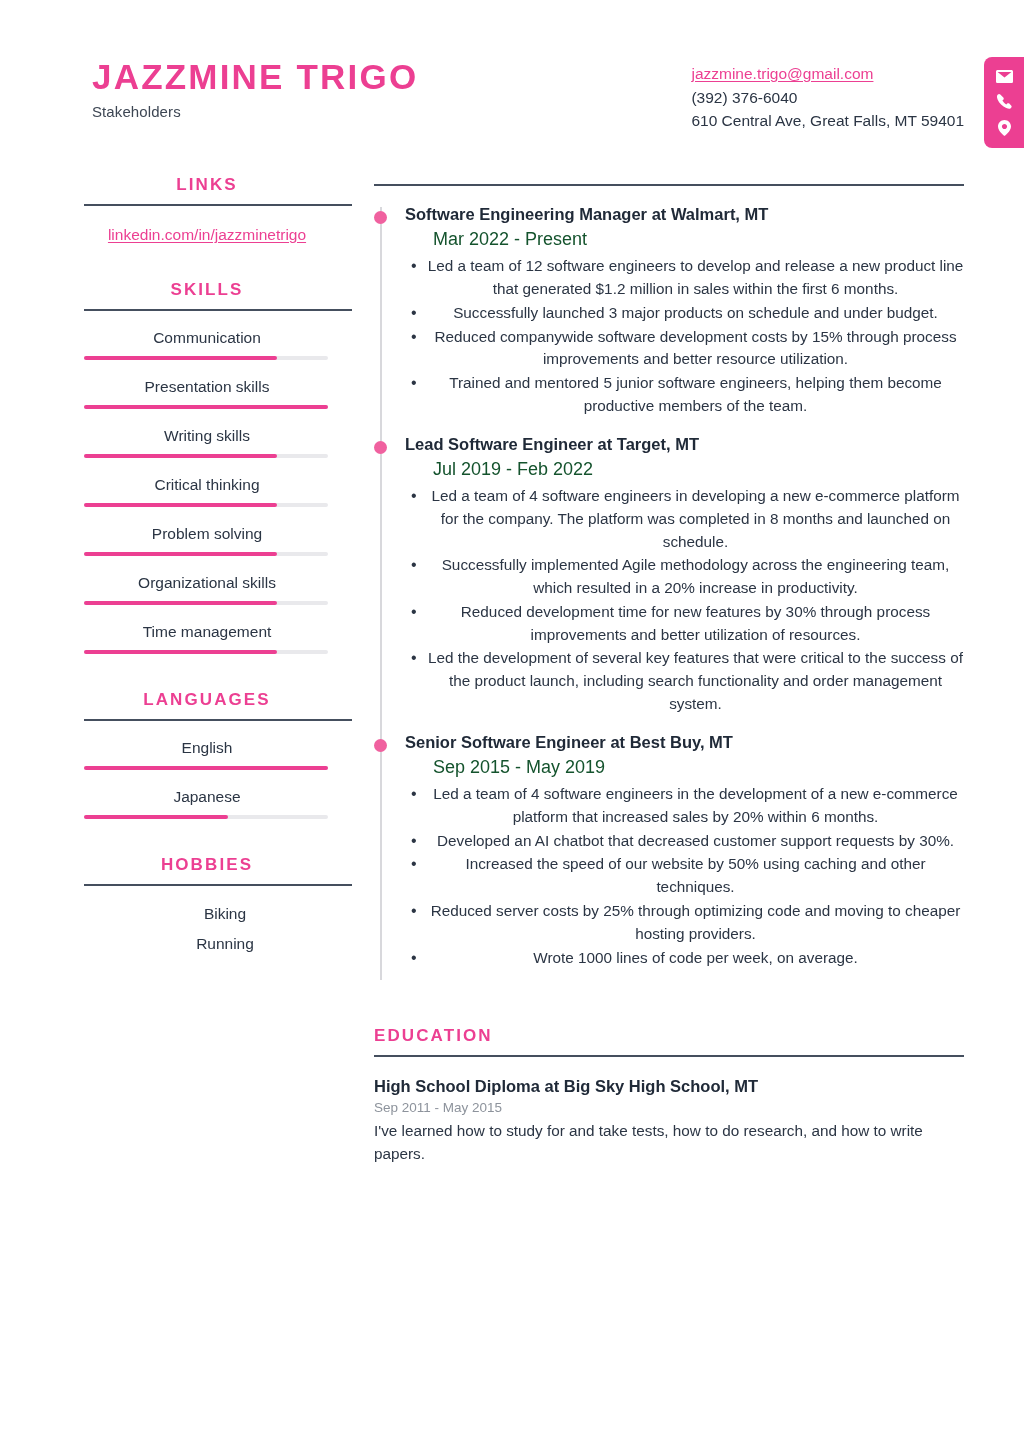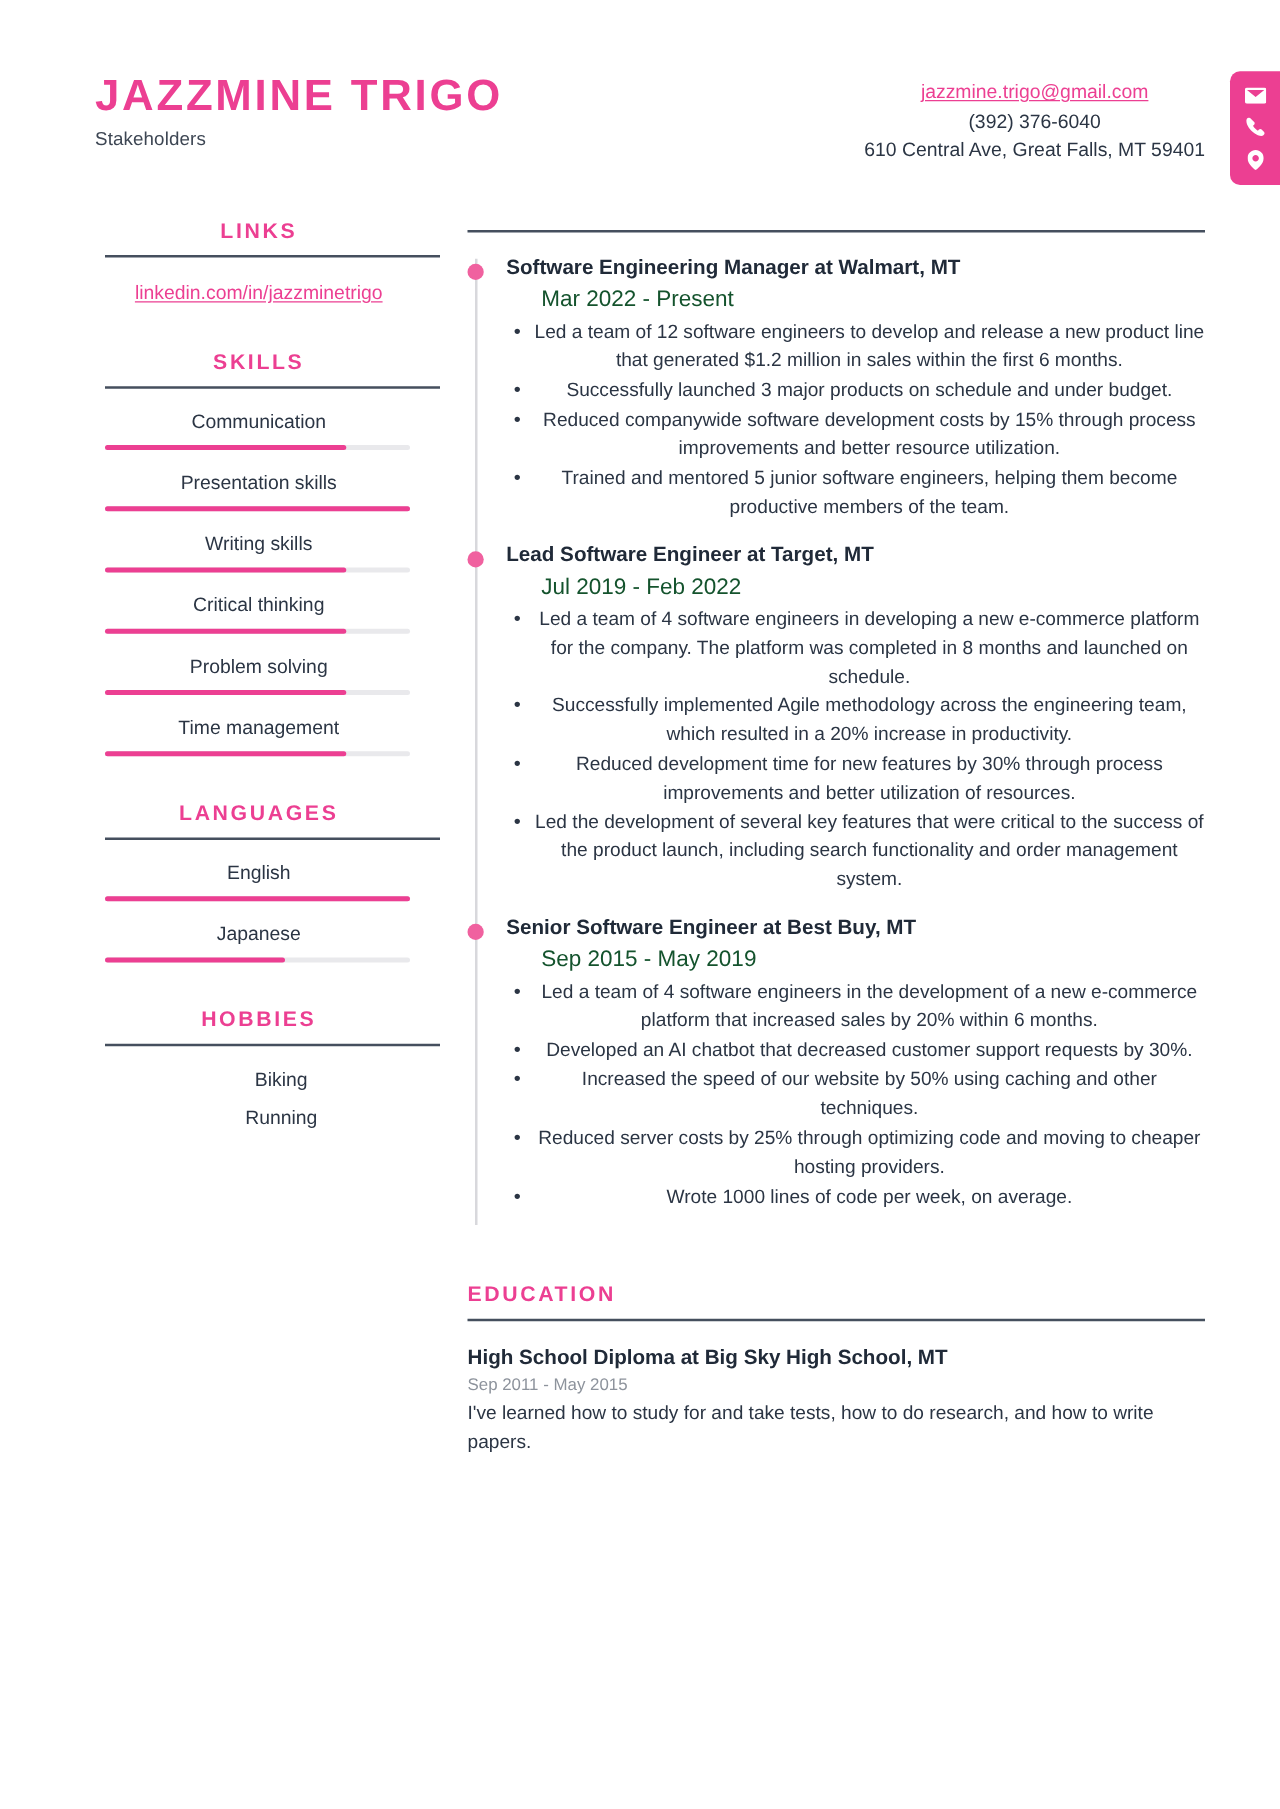--- a/index.html
+++ b/index.html
@@ -19,21 +19,21 @@
 
   
   .header {
     position: relative;
     padding: 50px 0 0 0;
     height: 175px;
   }
 
   .header-name-block {
     position: absolute;
-    left: 76px;
+    left: 92px;
     top: 58px;
   }
 
   .name {
     font-size: 35px;
     font-weight: bold;
     letter-spacing: 2.2px;
     color: #ec3f92;
     line-height: 1.1;
     white-space: nowrap;
@@ -43,21 +43,21 @@
     font-size: 15px;
     color: #3d4653;
     margin-top: 6px;
     letter-spacing: 0.1px;
   }
 
   .contact-block {
     position: absolute;
     right: 60px;
     top: 62px;
-    text-align: center;
+    text-align: left;
   }
 
   .contact-line {
     font-size: 15.5px;
     color: #2b3544;
     line-height: 1.52;
     white-space: nowrap;
   }
 
   .contact-line.email {
@@ -332,20 +332,26 @@
           <div class="bar-fill" style="width: 79%;"></div>
         </div>
       </div>
       <div class="bar-item">
         <div class="bar-label">Problem solving</div>
         <div class="bar-track">
           <div class="bar-fill" style="width: 79%;"></div>
         </div>
       </div>
       <div class="bar-item">
+        <div class="bar-label">Organizational skills</div>
+        <div class="bar-track">
+          <div class="bar-fill" style="width: 79%;"></div>
+        </div>
+      </div>
+      <div class="bar-item">
         <div class="bar-label">Time management</div>
         <div class="bar-track">
           <div class="bar-fill" style="width: 79%;"></div>
         </div>
       </div>
     </div>
 
     <div class="section">
       <div class="section-title">LANGUAGES</div>
       <div class="section-rule"></div>

